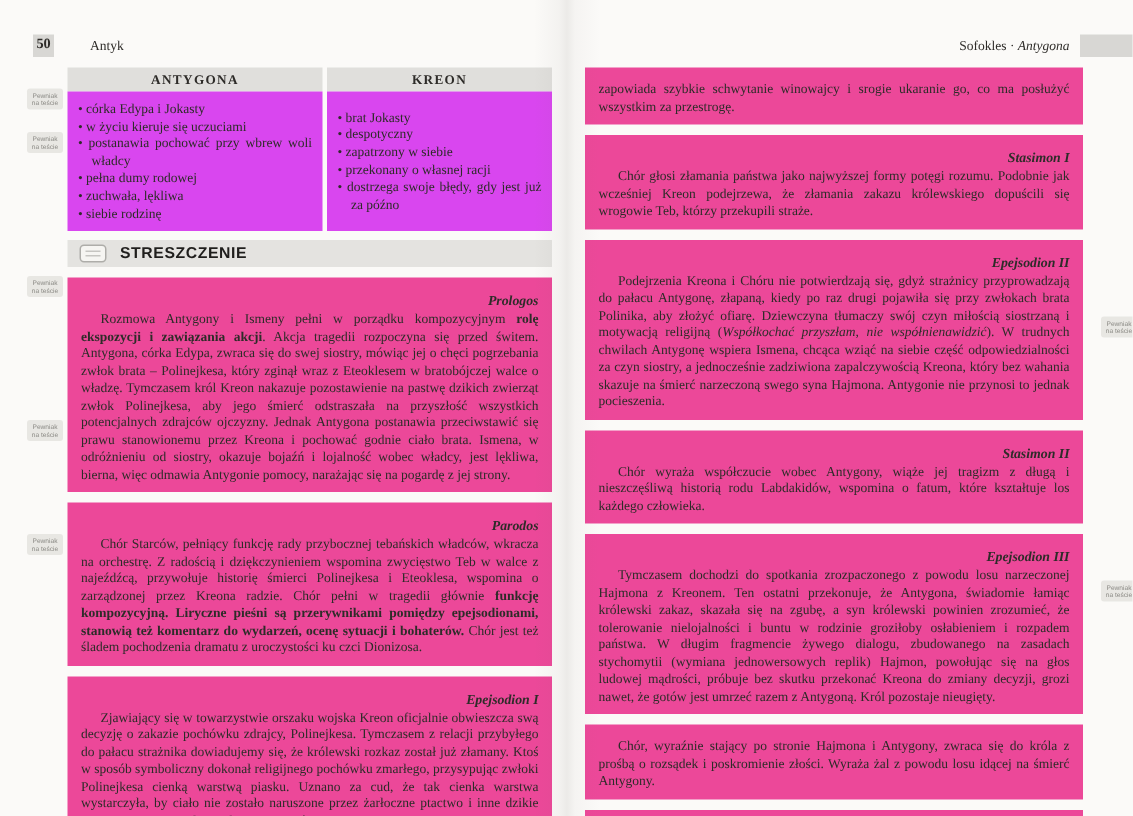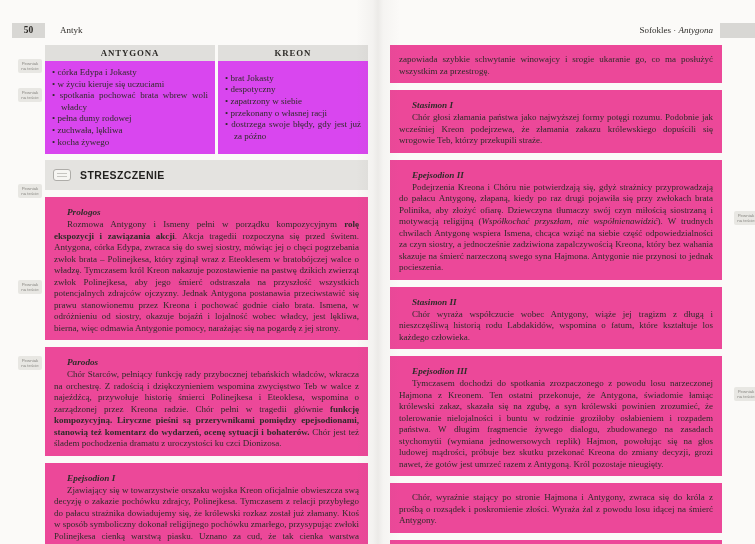--- a/index.html
+++ b/index.html
@@ -11,21 +11,21 @@
   }
   .page{position:absolute;top:0;height:544px;width:377px;background:transparent;}
   #page-left{left:0;}
   #page-right{left:378px;}
 
   
   .pagenum-box{
     position:absolute;top:23px;height:15px;background:#d8d7d4;
     font-weight:bold;font-size:9.5px;line-height:15px;
   }
-  .pagenum-box.left{left:12px;width:33px;text-align:center;}
+  .pagenum-box.left{left:22px;width:14px;text-align:center;}
   .pagenum-box.right{left:342px;width:46px;padding-left:7px;box-sizing:border-box;text-align:right;}
   .running-label{position:absolute;top:23px;font-size:9px;line-height:15px;}
   #page-left .running-label{left:60px;}
   #page-right .running-label{right:42px;}
   .running-label .i{font-style:italic;}
 
   
   #left-content{position:absolute;left:45px;top:45px;width:323px;}
   #right-content{position:absolute;left:12px;top:45px;width:332px;}
 
@@ -41,41 +41,42 @@
   .traits-body{
     background:#d946ef;flex:1;padding:6px 7px;
     display:flex;flex-direction:column;justify-content:center;
   }
   ul.traits{margin:0;padding:0;list-style:none;font-size:9px;line-height:11.6px;}
   ul.traits li{padding-left:9px;text-indent:-9px;text-align:justify;}
   ul.traits li::before{content:"•\00a0";}
 
   
   .summary-bar{
-    height:30px;background:#e4e3e0;display:flex;align-items:center;
+    height:18px;background:#e4e3e0;display:flex;align-items:center;
     margin-bottom:7px;padding-left:8px;
   }
   .summary-icon{
     width:16px;height:10px;border:1px solid #aeada9;border-radius:3px;
     background:#f6f5f2;margin-right:9px;position:relative;flex:0 0 auto;
   }
   .summary-icon::after{
     content:"";position:absolute;left:3px;right:3px;top:3px;height:1px;
     background:#c6c5c1;box-shadow:0 3px 0 #c6c5c1;
   }
   .summary-title{
     font-family:"Liberation Sans", sans-serif;font-weight:bold;
     font-size:10.5px;letter-spacing:0.4px;color:#201f1d;
   }
 
   
   .sec-block{background:#ec4899;padding:9px 9px 6px 9px;margin-bottom:7px;}
   .sec-title{
     font-weight:bold;font-style:italic;font-size:9.2px;line-height:12px;
     margin:0 0 1px 13px;
+    text-align:right;
   }
   .sec-text{
     margin:0;font-size:9px;line-height:11.5px;text-align:justify;text-indent:13px;
   }
   .sec-text.noindent{text-indent:0;}
   .sec-text .b{font-weight:bold;}
   .sec-text .i{font-style:italic;}
 
   
   .badge{
@@ -102,24 +103,24 @@
 
   <div id="left-content">
 
     <div class="traits-table">
       <div class="traits-col col-a">
         <div class="traits-header">ANTYGONA</div>
         <div class="traits-body">
           <ul class="traits">
               <li>córka Edypa i Jokasty</li>
               <li>w życiu kieruje się uczuciami</li>
-              <li>spotkania pochować brata wbrew woli władcy</li>
+              <li>postanawia pochować przy wbrew woli władcy</li>
               <li>pełna dumy rodowej</li>
               <li>zuchwała, lękliwa</li>
-              <li>kocha żywego</li>
+              <li>siebie rodzinę</li>
             </ul>
         </div>
       </div>
       <div class="traits-col col-b">
         <div class="traits-header">KREON</div>
         <div class="traits-body">
           <ul class="traits">
               <li>brat Jokasty</li>
               <li>despotyczny</li>
               <li>zapatrzony w siebie</li>

